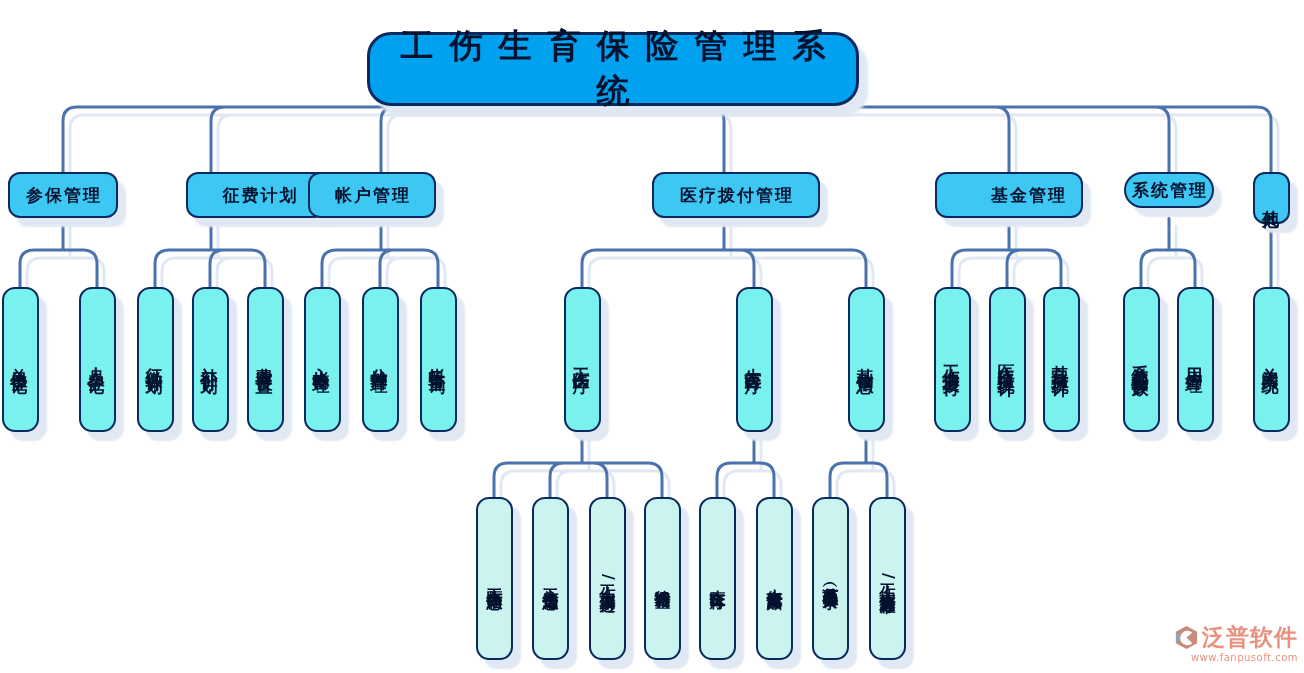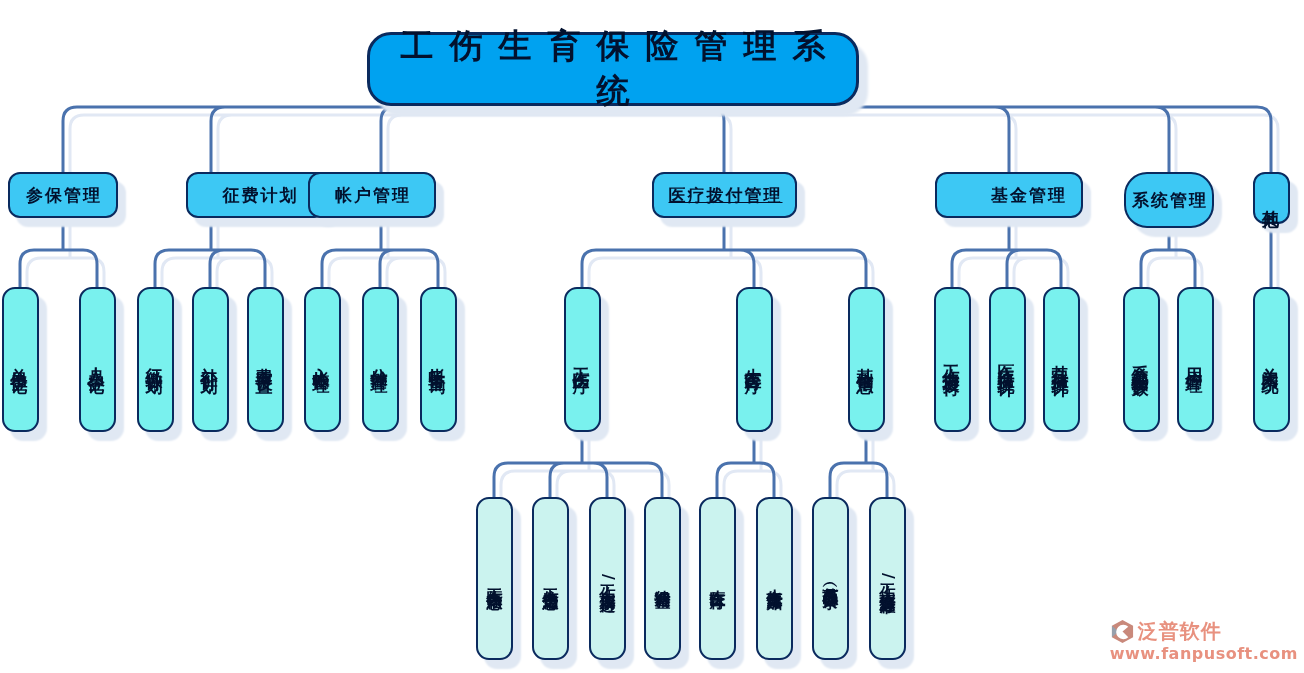--- a/index.html
+++ b/index.html
@@ -11,22 +11,22 @@
        z-index:2;text-align:center;box-shadow:8px 9px 2px var(--box-shadow);}
   .root{background:var(--root-fill);border-radius:24px;border-width:3px;
         font-size:33px;letter-spacing:16px;padding-left:16px;box-shadow:9px 10px 3px var(--box-shadow);margin-top:28px;}
   .l2{background:var(--level2-fill);border-radius:12px;font-size:17px;letter-spacing:2px;padding-left:2px;}
   .v{writing-mode:vertical-rl;padding:0;}
   .l2.v{padding-left:0;}
   .l3{background:var(--level3-fill);border-radius:13px;font-size:17px;letter-spacing:3px;}
   .l4{background:var(--level4-fill);border-radius:13px;font-size:16px;letter-spacing:1px;}
   .watermark{position:absolute;right:6px;bottom:10px;z-index:3;color:var(--watermark-text);}
   .wm-row{display:flex;align-items:center;gap:3px;}
-  .wm-brand{font-size:20px;font-weight:bold;letter-spacing:1px;}
-  .wm-url{font-size:16px;font-weight:bold;text-align:right;margin-top:-1px;letter-spacing:.5px;}
+  .wm-brand{font-size:23px;font-weight:bold;letter-spacing:1px;}
+  .wm-url{font-size:10px;font-weight:normal;text-align:right;margin-top:-1px;letter-spacing:.5px;}
 </style>
 </head>
 <body>
 
 <div id="canvas">
   <svg id="wires" width="1304" height="673">
     <g fill="none" stroke-width="3" stroke-linecap="round">
       <path id="wire-shadow" transform="translate(7,8)" d="M 615 78 L 615 107 M 63 172 L 63 121 Q 63 107 77 107 L 1257 107 Q 1271 107 1271 121 L 1271 172 M 211 172 L 211 121 Q 211 107 225 107 M 381 172 L 381 121 Q 381 107 395 107 M 724 172 L 724 121 Q 724 107 710 107 M 1009 172 L 1009 121 Q 1009 107 995 107 M 1169 172 L 1169 121 Q 1169 107 1155 107 M 63 218 L 63 250 M 20 287 L 20 264 Q 20 250 34 250 L 83 250 Q 97 250 97 264 L 97 287 M 211 218 L 211 250 M 155 287 L 155 264 Q 155 250 169 250 L 251 250 Q 265 250 265 264 L 265 287 M 210 287 L 210 264 Q 210 250 224 250 M 381 218 L 381 250 M 322 287 L 322 264 Q 322 250 336 250 L 424 250 Q 438 250 438 264 L 438 287 M 380 287 L 380 264 Q 380 250 394 250 M 724 218 L 724 250 M 582 287 L 582 264 Q 582 250 596 250 L 852 250 Q 866 250 866 264 L 866 287 M 754 287 L 754 264 Q 754 250 740 250 M 582 432 L 582 463 M 494 497 L 494 477 Q 494 463 508 463 L 648 463 Q 662 463 662 477 L 662 497 M 550 497 L 550 477 Q 550 463 564 463 M 607 497 L 607 477 Q 607 463 593 463 M 754 432 L 754 463 M 717 497 L 717 477 Q 717 463 731 463 L 760 463 Q 774 463 774 477 L 774 497 M 866 432 L 866 463 M 830 497 L 830 477 Q 830 463 844 463 L 873 463 Q 887 463 887 477 L 887 497 M 1009 218 L 1009 250 M 952 287 L 952 264 Q 952 250 966 250 L 1047 250 Q 1061 250 1061 264 L 1061 287 M 1007 287 L 1007 264 Q 1007 250 1021 250 M 1169 218 L 1169 250 M 1141 287 L 1141 264 Q 1141 250 1155 250 L 1181 250 Q 1195 250 1195 264 L 1195 287 M 1271 224 L 1271 287" stroke="#e1e8f4"></path>
       <path id="wire-main" d="M 615 78 L 615 107 M 63 172 L 63 121 Q 63 107 77 107 L 1257 107 Q 1271 107 1271 121 L 1271 172 M 211 172 L 211 121 Q 211 107 225 107 M 381 172 L 381 121 Q 381 107 395 107 M 724 172 L 724 121 Q 724 107 710 107 M 1009 172 L 1009 121 Q 1009 107 995 107 M 1169 172 L 1169 121 Q 1169 107 1155 107 M 63 218 L 63 250 M 20 287 L 20 264 Q 20 250 34 250 L 83 250 Q 97 250 97 264 L 97 287 M 211 218 L 211 250 M 155 287 L 155 264 Q 155 250 169 250 L 251 250 Q 265 250 265 264 L 265 287 M 210 287 L 210 264 Q 210 250 224 250 M 381 218 L 381 250 M 322 287 L 322 264 Q 322 250 336 250 L 424 250 Q 438 250 438 264 L 438 287 M 380 287 L 380 264 Q 380 250 394 250 M 724 218 L 724 250 M 582 287 L 582 264 Q 582 250 596 250 L 852 250 Q 866 250 866 264 L 866 287 M 754 287 L 754 264 Q 754 250 740 250 M 582 432 L 582 463 M 494 497 L 494 477 Q 494 463 508 463 L 648 463 Q 662 463 662 477 L 662 497 M 550 497 L 550 477 Q 550 463 564 463 M 607 497 L 607 477 Q 607 463 593 463 M 754 432 L 754 463 M 717 497 L 717 477 Q 717 463 731 463 L 760 463 Q 774 463 774 477 L 774 497 M 866 432 L 866 463 M 830 497 L 830 477 Q 830 463 844 463 L 873 463 Q 887 463 887 477 L 887 497 M 1009 218 L 1009 250 M 952 287 L 952 264 Q 952 250 966 250 L 1047 250 Q 1061 250 1061 264 L 1061 287 M 1007 287 L 1007 264 Q 1007 250 1021 250 M 1169 218 L 1169 250 M 1141 287 L 1141 264 Q 1141 250 1155 250 L 1181 250 Q 1195 250 1195 264 L 1195 287 M 1271 224 L 1271 287" stroke="#4a72ad"></path>
     </g>
@@ -39,37 +39,37 @@
       <div class="box l3 v" style="left: 1.5px; top: 287px; width: 37px; height: 145px;">单位登记</div>
       <div class="box l3 v" style="left: 78.5px; top: 287px; width: 37px; height: 145px;">人员登记</div>
       <div class="box l2" style="left: 138px; top: 172px; width: 147px; height: 46px; margin-left: 48px;">征费计划</div>
       <div class="box l3 v" style="left: 136.5px; top: 287px; width: 37px; height: 145px;">征缴计划</div>
       <div class="box l3 v" style="left: 191.5px; top: 287px; width: 37px; height: 145px;">补征计划</div>
       <div class="box l3 v" style="left: 246.5px; top: 287px; width: 37px; height: 145px;">费率设置</div>
       <div class="box l2" style="left: 308px; top: 172px; width: 128px; height: 46px;">帐户管理</div>
       <div class="box l3 v" style="left: 303.5px; top: 287px; width: 37px; height: 145px;">入帐管理</div>
       <div class="box l3 v" style="left: 361.5px; top: 287px; width: 37px; height: 145px;">分摊管理</div>
       <div class="box l3 v" style="left: 419.5px; top: 287px; width: 37px; height: 145px;">帐目查询</div>
-      <div class="box l2" style="left: 652px; top: 172px; width: 145px; height: 46px; text-decoration: underline;">医疗拨付管理</div>
+      <div class="box l2" style="left: 652px; top: 172px; width: 168px; height: 46px;">医疗拨付管理</div>
       <div class="box l3 v" style="left: 563.5px; top: 287px; width: 37px; height: 145px;">工伤医疗</div>
       <div class="box l4 v" style="left: 475.5px; top: 497px; width: 37px; height: 163px;">工伤医疗信息</div>
       <div class="box l4 v" style="left: 531.5px; top: 497px; width: 37px; height: 163px;">工伤鉴定信息</div>
       <div class="box l4 v" style="left: 588.5px; top: 497px; width: 37px; height: 163px;">工伤/亲属待遇</div>
       <div class="box l4 v" style="left: 643.5px; top: 497px; width: 37px; height: 163px;">待遇调整</div>
       <div class="box l3 v" style="left: 735.5px; top: 287px; width: 37px; height: 145px;">生育医疗</div>
       <div class="box l4 v" style="left: 698.5px; top: 497px; width: 37px; height: 163px;">生育医疗</div>
       <div class="box l4 v" style="left: 755.5px; top: 497px; width: 37px; height: 163px;">生育生活津贴</div>
       <div class="box l3 v" style="left: 847.5px; top: 287px; width: 37px; height: 145px;">基础信息</div>
       <div class="box l4 v" style="left: 811.5px; top: 497px; width: 37px; height: 163px;">药品（项目）目录</div>
       <div class="box l4 v" style="left: 868.5px; top: 497px; width: 37px; height: 163px;">工伤/生育待遇标准</div>
       <div class="box l2" style="left: 935px; top: 172px; width: 148px; height: 46px; padding-left: 40px;">基金管理</div>
       <div class="box l3 v" style="left: 933.5px; top: 287px; width: 37px; height: 145px;">工伤待遇拨付</div>
       <div class="box l3 v" style="left: 988.5px; top: 287px; width: 37px; height: 145px;">医疗待遇统计</div>
       <div class="box l3 v" style="left: 1042.5px; top: 287px; width: 37px; height: 145px;">其它待遇统计</div>
-      <div class="box l2" style="left: 1124px; top: 172px; width: 90px; height: 56px; border-radius: 23px;">系统管理</div>
+      <div class="box l2" style="left: 1124px; top: 172px; width: 90px; height: 36px; border-radius: 23px;">系统管理</div>
       <div class="box l3 v" style="left: 1122.5px; top: 287px; width: 37px; height: 145px;">系统基础参数</div>
       <div class="box l3 v" style="left: 1176.5px; top: 287px; width: 37px; height: 145px;">用户管理</div>
       <div class="box l2 v" style="left: 1253px; top: 172px; width: 37px; height: 52px;">其他</div>
       <div class="box l3 v" style="left: 1252.5px; top: 287px; width: 37px; height: 145px;">关闭系统</div>
     </div>
 
   <div class="watermark">
     <div class="wm-row">
       <svg width="25" height="25" viewBox="0 0 26 26">
         <polygon points="13,1 24,7 24,19 13,25 2,19 2,7" fill="#c9897b"></polygon>

